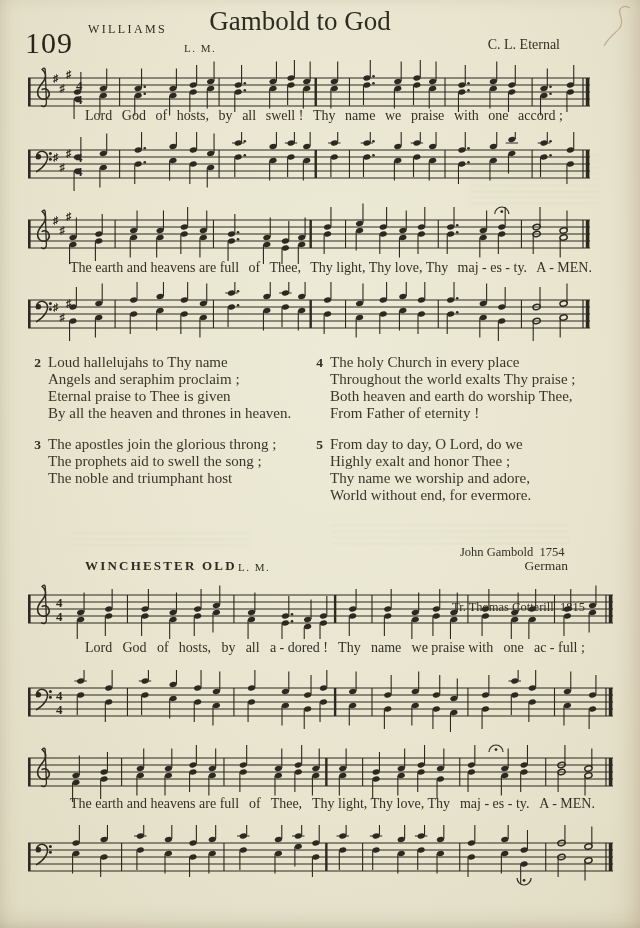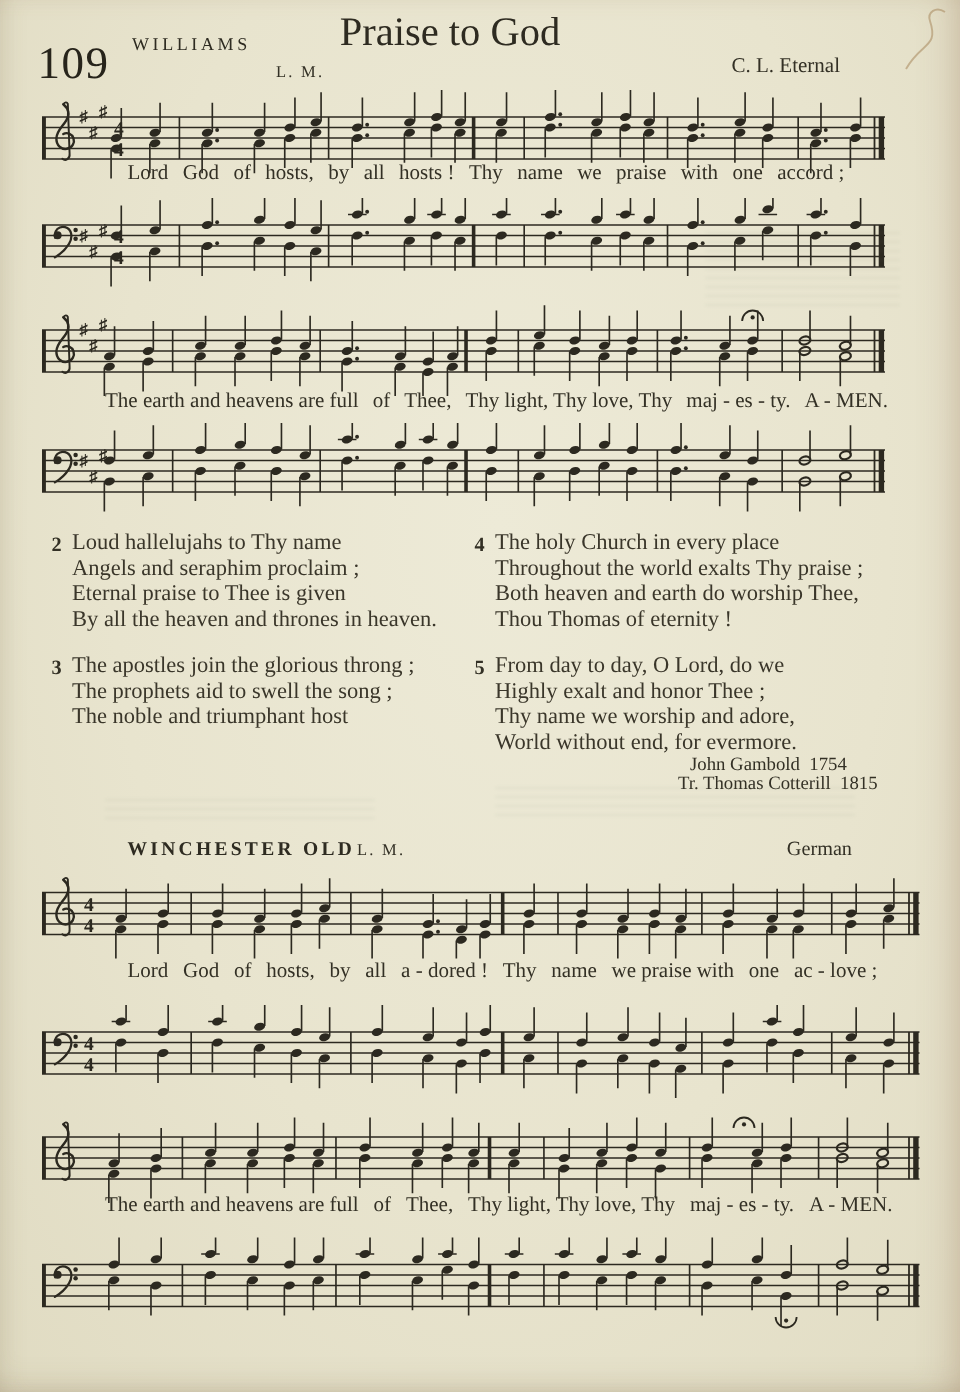--- a/index.html
+++ b/index.html
@@ -15,35 +15,35 @@
   .tune-name{left:88px;top:22px;font-size:12px;font-weight:normal;letter-spacing:2.4px;color:#2e2b21;}
   .tune-meter{left:184px;top:42px;font-size:11px;letter-spacing:1.5px;color:#333025;}
   .composer{right:80px;top:37px;font-size:14px;color:#333025;}
   .staff{height:66px;}
   .lyrics{display:flex;justify-content:space-between;font-size:14px;color:#333025;white-space:nowrap;}
   .lyrics span{flex:0 0 auto;}
   .verses-col{font-size:15px;line-height:17px;color:#3a362a;}
   .verse{display:flex;gap:7px;margin-bottom:14px;}
   .vnum{width:11px;flex:0 0 auto;font-size:13.5px;font-weight:bold;text-align:right;color:#333025;}
   .credits{font-size:12.5px;line-height:11.5px;color:#333025;}
-  .credits div{margin-bottom:1px;}
+  .credits div{margin-bottom:1px;margin-top:43px;}
   .credits .c1{margin-left:8px;}
   .wo-name{left:85px;top:558px;font-size:13px;font-weight:bold;letter-spacing:2.2px;color:#2e2b21;}
   .wo-meter{left:238px;top:561px;font-size:11px;letter-spacing:1.5px;color:#333025;}
   .wo-attr{right:72px;top:558px;font-size:13.5px;color:#333025;}
   .ghost{pointer-events:none;opacity:.5;filter:blur(1px);
     background:repeating-linear-gradient(180deg, rgba(125,145,115,0) 0 5px, rgba(125,145,115,.16) 5px 6px);}
   .penmark{opacity:.55;}
 </style>
 </head>
 <body>
 
 <div id="page">
 
-  <div class="abs title">Praise to God</div>
+  <div class="abs title">Gambold to God</div>
 
   <div class="abs hymn-num">109</div>
   <div class="abs tune-name">WILLIAMS</div>
   <div class="abs tune-meter">L. M.</div>
   <div class="abs composer">C. L. Eternal</div>
 
   <div class="abs staff" style="left:28px;top:58px;">
       <svg width="562" height="66" viewBox="0 0 562 66" style="overflow:visible;display:block">
         <line x1="0" y1="20" x2="562" y2="20" stroke="#2c2920" stroke-width="1"></line>
         <line x1="0" y1="27" x2="562" y2="27" stroke="#2c2920" stroke-width="1"></line>
@@ -160,21 +160,21 @@
         <line x1="538.93" y1="34.5" x2="538.93" y2="54" stroke="#2c2920" stroke-width="1.1"></line>
       </svg>
     </div>
   <div class="abs lyrics" style="left:85px;top:108px;width:478px;">
       <span>Lord</span>
       <span>God</span>
       <span>of</span>
       <span>hosts,</span>
       <span>by</span>
       <span>all</span>
-      <span>hosts !</span>
+      <span>swell !</span>
       <span>Thy</span>
       <span>name</span>
       <span>we</span>
       <span>praise</span>
       <span>with</span>
       <span>one</span>
       <span>accord ;</span>
     </div>
   <div class="abs staff" style="left:28px;top:130px;">
       <svg width="562" height="66" viewBox="0 0 562 66" style="overflow:visible;display:block">
@@ -555,21 +555,21 @@
         </div>
       </div>
     </div>
   <div class="abs verses-col" style="left:312px;top:354px;width:300px;">
       <div class="verse">
         <span class="vnum">4</span>
         <div>
           <div>The holy Church in every place</div>
           <div>Throughout the world exalts Thy praise ;</div>
           <div>Both heaven and earth do worship Thee,</div>
-          <div>Thou Thomas of eternity !</div>
+          <div>From Father of eternity !</div>
         </div>
       </div>
       <div class="verse">
         <span class="vnum">5</span>
         <div>
           <div>From day to day, O Lord, do we</div>
           <div>Highly exalt and honor Thee ;</div>
           <div>Thy name we worship and adore,</div>
           <div>World without end, for evermore.</div>
         </div>
@@ -696,21 +696,21 @@
       <span>God</span>
       <span>of</span>
       <span>hosts,</span>
       <span>by</span>
       <span>all</span>
       <span>a - dored !</span>
       <span>Thy</span>
       <span>name</span>
       <span>we praise with</span>
       <span>one</span>
-      <span>ac - love ;</span>
+      <span>ac - full ;</span>
     </div>
   <div class="abs staff" style="left:28px;top:668px;">
       <svg width="585" height="66" viewBox="0 0 585 66" style="overflow:visible;display:block">
         <line x1="0" y1="20" x2="585" y2="20" stroke="#2c2920" stroke-width="1"></line>
         <line x1="0" y1="27" x2="585" y2="27" stroke="#2c2920" stroke-width="1"></line>
         <line x1="0" y1="34" x2="585" y2="34" stroke="#2c2920" stroke-width="1"></line>
         <line x1="0" y1="41" x2="585" y2="41" stroke="#2c2920" stroke-width="1"></line>
         <line x1="0" y1="48" x2="585" y2="48" stroke="#2c2920" stroke-width="1"></line>
         <rect x="0" y="20" width="2.6" height="28" fill="#2c2920"></rect>
         <line x1="99.45" y1="20" x2="99.45" y2="48" stroke="#2c2920" stroke-width="1.1"></line>

